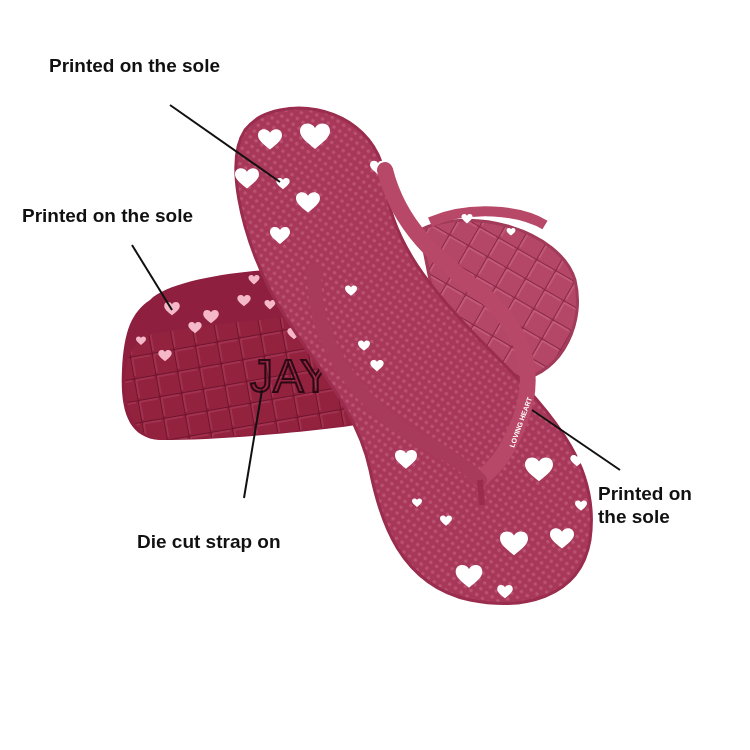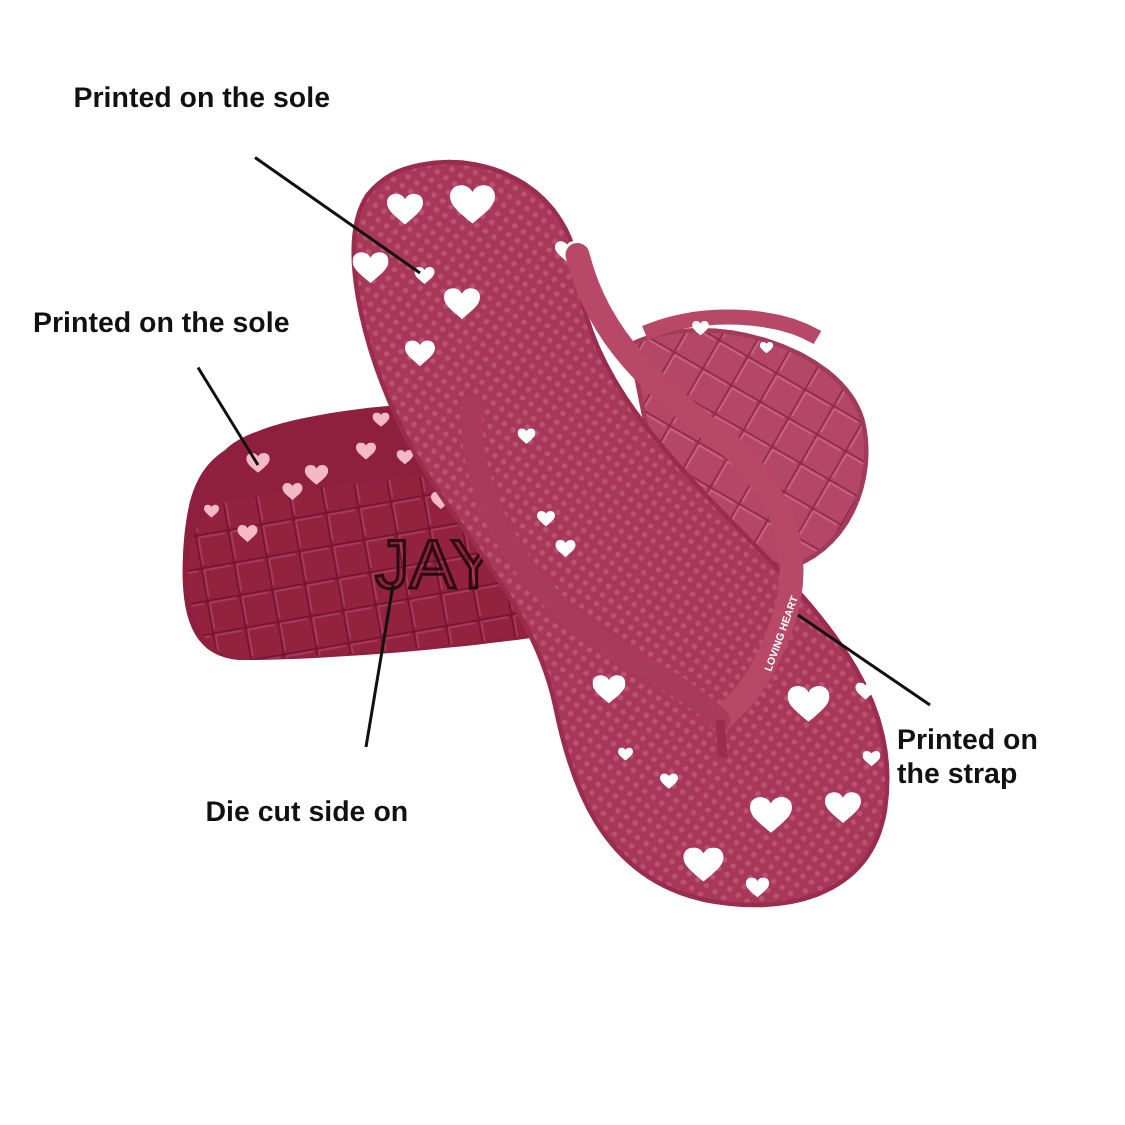--- a/index.html
+++ b/index.html
@@ -97,19 +97,19 @@
       <line x1="170" y1="105" x2="280" y2="182"></line>
       <line x1="132" y1="245" x2="172" y2="310"></line>
       <line x1="262" y1="390" x2="244" y2="498"></line>
       <line x1="532" y1="410" x2="620" y2="470"></line>
     </g>
   </svg>
 
   <div class="label" id="lbl-sole">Printed on the sole</div>
   <div class="label" id="lbl-side">Printed on the sole</div>
   <div class="label" id="lbl-logo">
-    <div>Die cut side on</div>
+    <div>Die cut strap on</div>
   </div>
   <div class="label" id="lbl-strap">
     <div>Printed on</div>
-    <div>the strap</div>
+    <div>the sole</div>
   </div>
 </div>
 
 </body></html>

